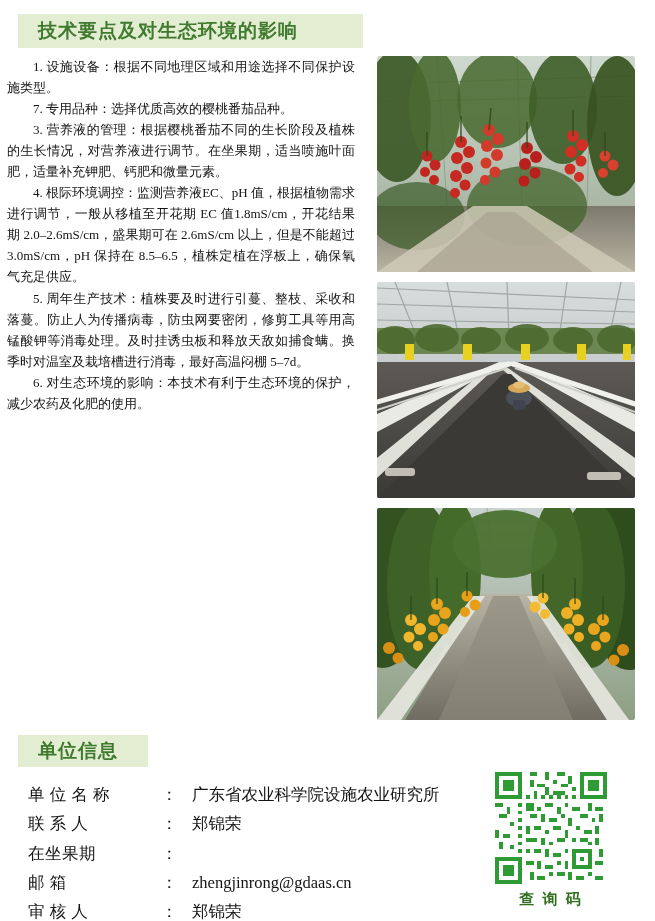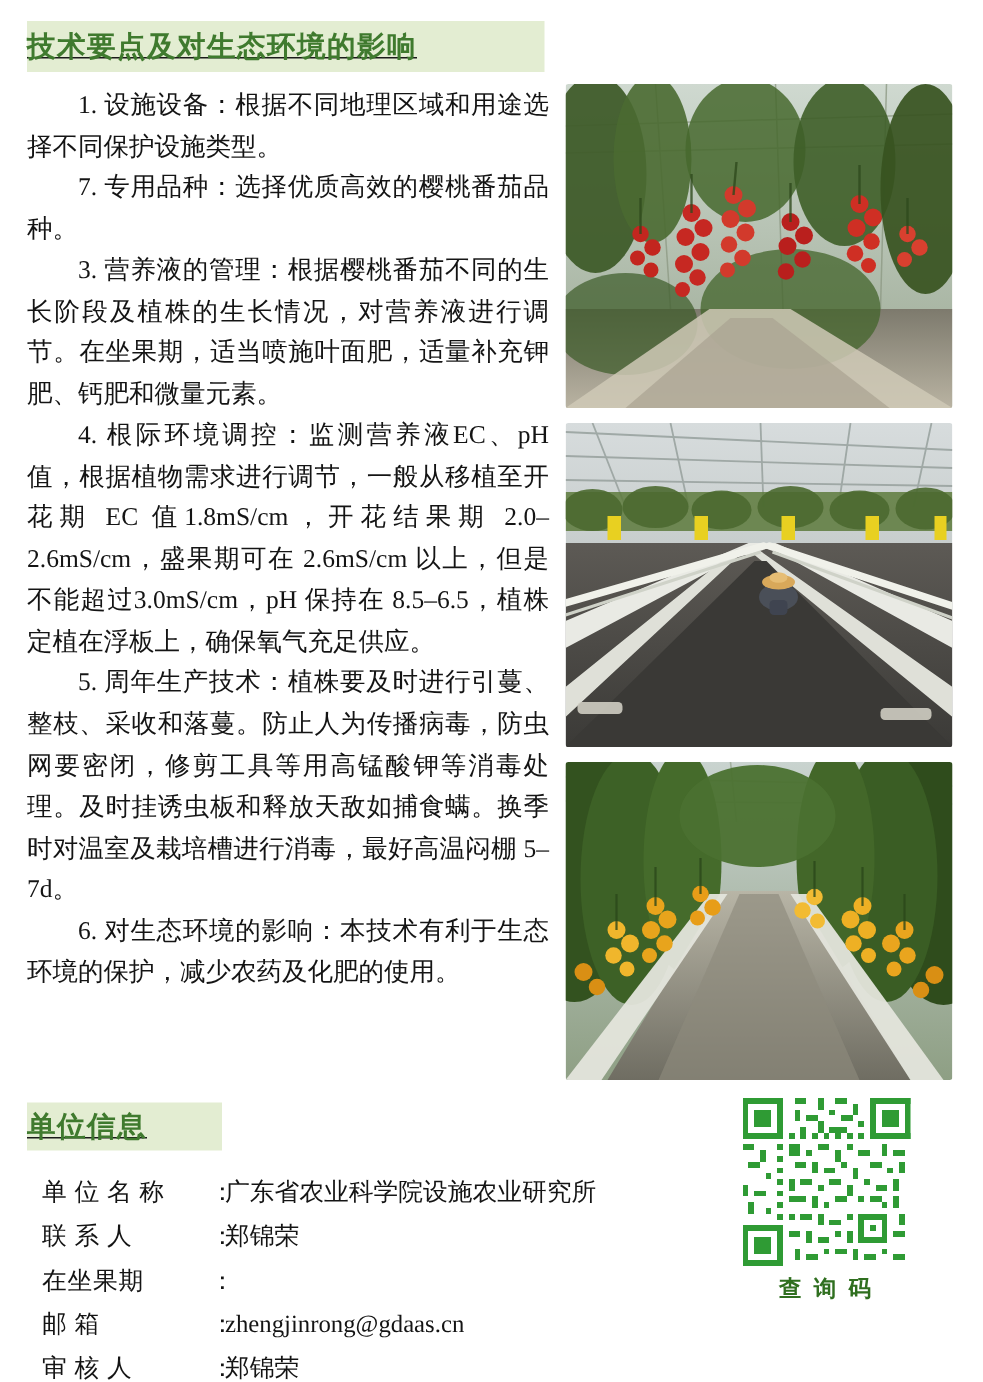--- a/index.html
+++ b/index.html
@@ -22,23 +22,22 @@
     box-sizing: border-box;
     padding: 0;
   }
 
   
   .section-bar {
     position: absolute;
     background: #e3edd2;
     display: flex;
     align-items: center;
-    padding-left: 0;
+    padding-left: 20px;
     box-sizing: border-box;
-    text-decoration: underline;
   }
   .section-bar .bar-title {
     font-family: "Liberation Sans", "DejaVu Sans", sans-serif;
     font-weight: bold;
     font-size: 19px;
     color: #3f7a2e;
     letter-spacing: 1px;
   }
   #bar-tech {
     left: 18px;
@@ -49,24 +48,24 @@
   #bar-unit {
     left: 18px;
     top: 735px;
     width: 130px;
     height: 32px;
   }
 
   
   .text-col {
     position: absolute;
-    left: 18px;
+    left: 7px;
     top: 56px;
     width: 348px;
-    font-size: 17px;
+    font-size: 13px;
     line-height: 1.62;
     text-align: justify;
     color: #141414;
   }
   .text-col p {
     margin: 0 0 0 0;
     text-indent: 2em;
   }
 
   
@@ -89,20 +88,21 @@
     left: 28px;
     top: 780px;
     width: 440px;
     font-size: 16.5px;
     line-height: 1.78;
     color: #141414;
   }
   .unit-row {
     display: flex;
     white-space: nowrap;
+    gap: 21px;
   }
   .unit-label {
     width: 112px;
     flex: 0 0 112px;
     letter-spacing: 0.5px;
   }
   .unit-colon {
     width: 10px;
     flex: 0 0 10px;
   }
@@ -110,21 +110,21 @@
     flex: 1 1 auto;
   }
   .mono-val {
     font-family: "Liberation Serif", "DejaVu Serif", serif;
   }
 
   
   .qr-wrap {
     position: absolute;
     left: 492px;
-    top: 732px;
+    top: 772px;
     width: 118px;
     text-align: center;
   }
   .qr-box {
     width: 112px;
     height: 112px;
     margin: 0 auto;
     background: #ffffff;
   }
   .qr-caption {

